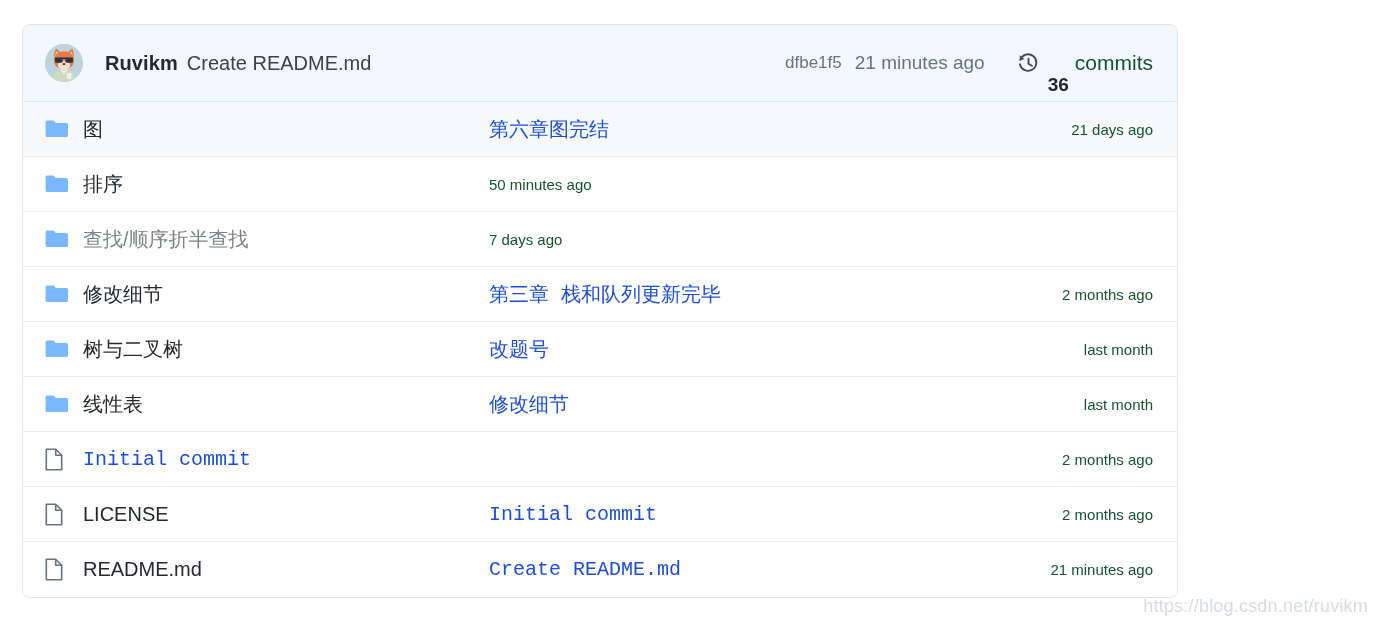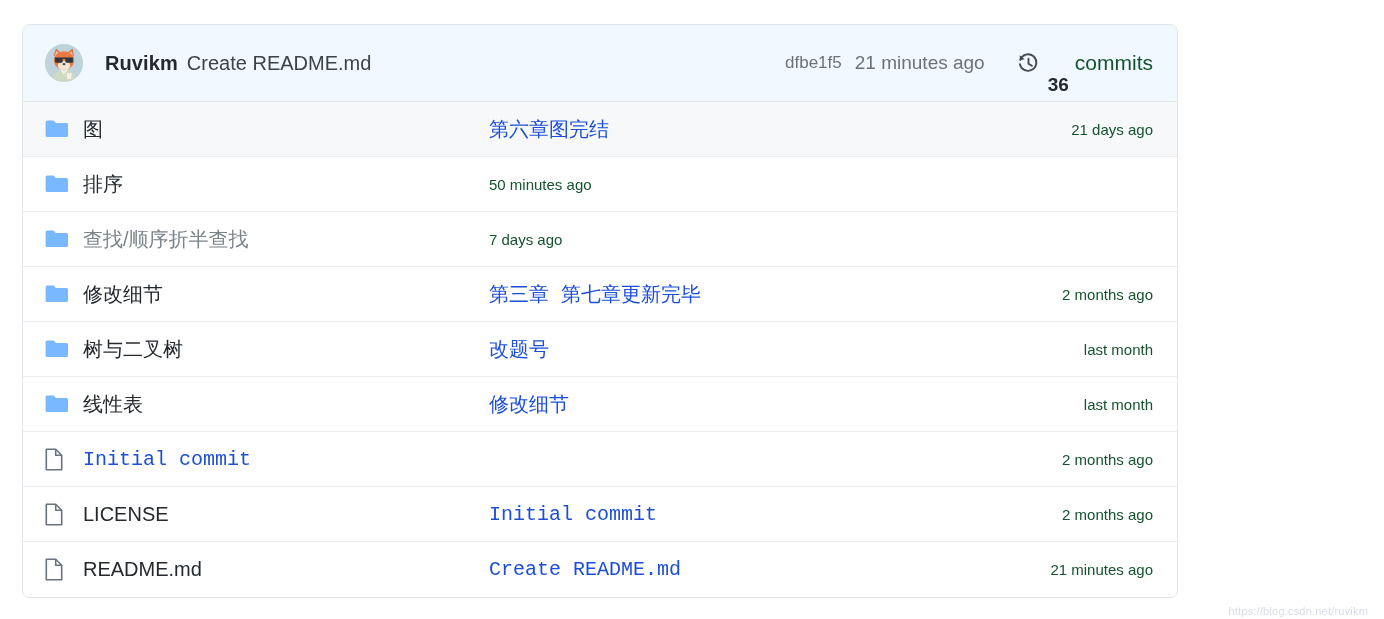--- a/index.html
+++ b/index.html
@@ -166,21 +166,21 @@
     color: #14532d;
     text-align: right;
     white-space: nowrap;
   }
 
   
   .watermark {
     position: absolute;
     right: 16px;
     bottom: 2px;
-    font-size: 11px;
+    font-size: 18px;
     color: #d7dbe6;
     letter-spacing: .2px;
     white-space: nowrap;
     user-select: none;
   }
 </style>
 </head>
 <body>
 
 <div id="page">
@@ -266,21 +266,21 @@
           <span class="cell-name muted">查找/顺序折半查找</span>
           <span class="cell-time">7 days ago</span>
         </div>
         <div class="file-row">
           <span class="cell-icon">
             <svg width="23" height="20" viewBox="0 0 23 20" xmlns="http://www.w3.org/2000/svg">
               <path d="M0.6 3.2 a1.6 1.6 0 0 1 1.6-1.6 h6.5 l2.1 2.3 h10.6 a1.6 1.6 0 0 1 1.6 1.6 v10.9 a1.6 1.6 0 0 1 -1.6 1.6 h-19.2 a1.6 1.6 0 0 1 -1.6 -1.6 Z" fill="#79b8ff"></path>
             </svg>
           </span>
           <span class="cell-name">修改细节</span>
-          <span class="cell-message">第三章 第七章更新完毕</span>
+          <span class="cell-message">第三章 栈和队列更新完毕</span>
           <span class="cell-time">2 months ago</span>
         </div>
         <div class="file-row">
           <span class="cell-icon">
             <svg width="23" height="20" viewBox="0 0 23 20" xmlns="http://www.w3.org/2000/svg">
               <path d="M0.6 3.2 a1.6 1.6 0 0 1 1.6-1.6 h6.5 l2.1 2.3 h10.6 a1.6 1.6 0 0 1 1.6 1.6 v10.9 a1.6 1.6 0 0 1 -1.6 1.6 h-19.2 a1.6 1.6 0 0 1 -1.6 -1.6 Z" fill="#79b8ff"></path>
             </svg>
           </span>
           <span class="cell-name">树与二叉树</span>
           <span class="cell-message">改题号</span>

